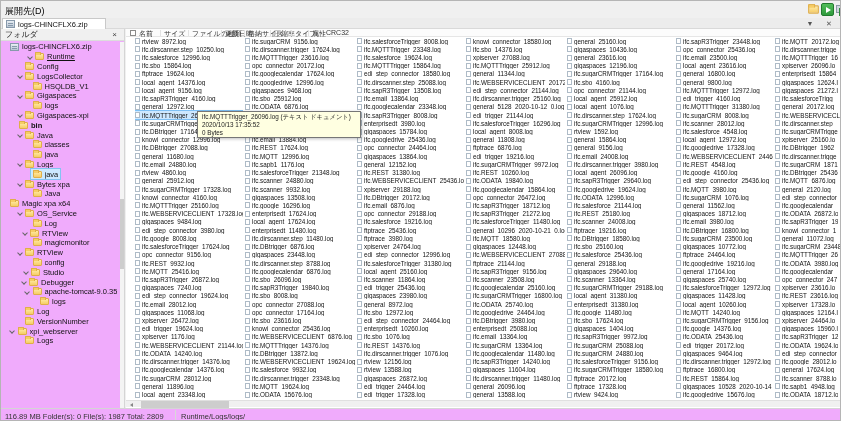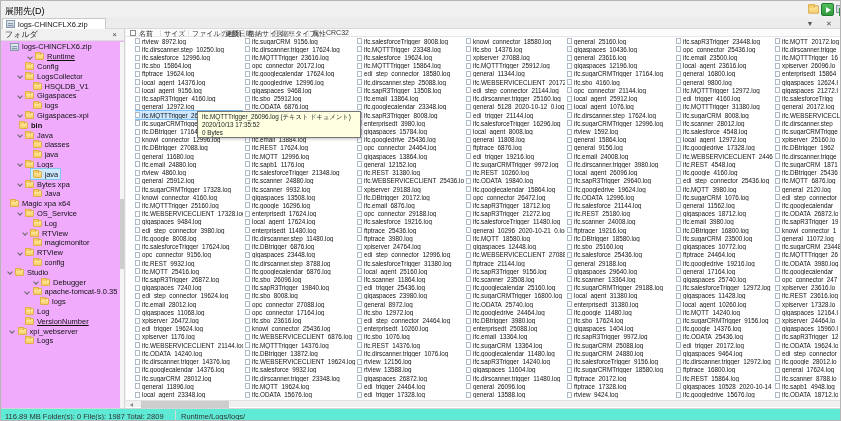--- a/index.html
+++ b/index.html
@@ -65,21 +65,21 @@
   .fitem .flabel { overflow:hidden; }
   .fitem.sel { background:#cde8ff; outline:1px solid #7fc1f5; }
 
   
   .hscroll { position:absolute; left:0; bottom:1px; width:716px; height:7px; background:#f0f0f0; border-top:1px solid #e0e0e0; }
   .hs-left { position:absolute; left:1px; top:0; width:8px; height:7px; display:flex; align-items:center; justify-content:center; }
   .hs-left::before { content:""; width:0; height:0; border-right:3px solid #868686; border-top:2.5px solid transparent; border-bottom:2.5px solid transparent; }
   .hs-thumb { position:absolute; left:15px; top:0; width:88px; height:7px; background:#cdcdcd; }
 
   
-  .statusbar { position:absolute; left:0; top:407px; width:841px; height:14px; background:#5eead4; border-top:1px solid #d5d5d5; }
+  .statusbar { position:absolute; left:0; top:407px; width:841px; height:14px; background:#f0abfc; border-top:1px solid #d5d5d5; }
   .sb-left { position:absolute; left:4px; top:3px; font-size:7.5px; color:#333; white-space:nowrap; }
   .sb-sep { position:absolute; left:174px; top:1px; width:1px; height:12px; background:#d8d8d8; }
   .sb-right { position:absolute; left:180px; top:3px; font-size:7.5px; color:#333; white-space:nowrap; }
 
   
   .tooltip { position:absolute; left:196px; top:110px; width:164px; height:27px; background:#ffffe1; border:1px solid #767676; box-shadow:1px 1px 3px rgba(0,0,0,.25); padding:1px 4px; z-index:50; }
   .tooltip div { font-size:6.3px; line-height:8px; color:#222; white-space:nowrap; overflow:hidden; }
 </style>
 </head>
 <body>
@@ -288,30 +288,30 @@
             <span class="tlabel">RTView</span>
           </span>
         </div>
         <div class="trow" style="padding-left: 22.5px;">
           <span class="chevslot"></span>
           <span class="inner">
             <span class="fold"></span>
             <span class="tlabel">config</span>
           </span>
         </div>
-        <div class="trow" style="padding-left: 5px;">
+        <div class="trow" style="padding-left: 21px;">
           <span class="chevslot">
             <span class="chev"></span>
           </span>
           <span class="inner">
             <span class="fold"></span>
             <span class="tlabel">Studio</span>
           </span>
         </div>
-        <div class="trow" style="padding-left: 31px;">
+        <div class="trow" style="padding-left: 19px;">
           <span class="chevslot">
             <span class="chev"></span>
           </span>
           <span class="inner">
             <span class="fold"></span>
             <span class="tlabel">Debugger</span>
           </span>
         </div>
         <div class="trow" style="padding-left: 22.5px;">
           <span class="chevslot">
@@ -329,21 +329,21 @@
             <span class="tlabel">logs</span>
           </span>
         </div>
         <div class="trow" style="padding-left: 15px;">
           <span class="chevslot"></span>
           <span class="inner">
             <span class="fold"></span>
             <span class="tlabel">Log</span>
           </span>
         </div>
-        <div class="trow" style="padding-left: 15px; text-decoration: underline;">
+        <div class="trow" style="padding-left: 15px;">
           <span class="chevslot"></span>
           <span class="inner">
             <span class="fold"></span>
             <span class="tlabel">VersionNumber</span>
           </span>
         </div>
         <div class="trow" style="padding-left: 7.5px;">
           <span class="chevslot">
             <span class="chev"></span>
           </span>

